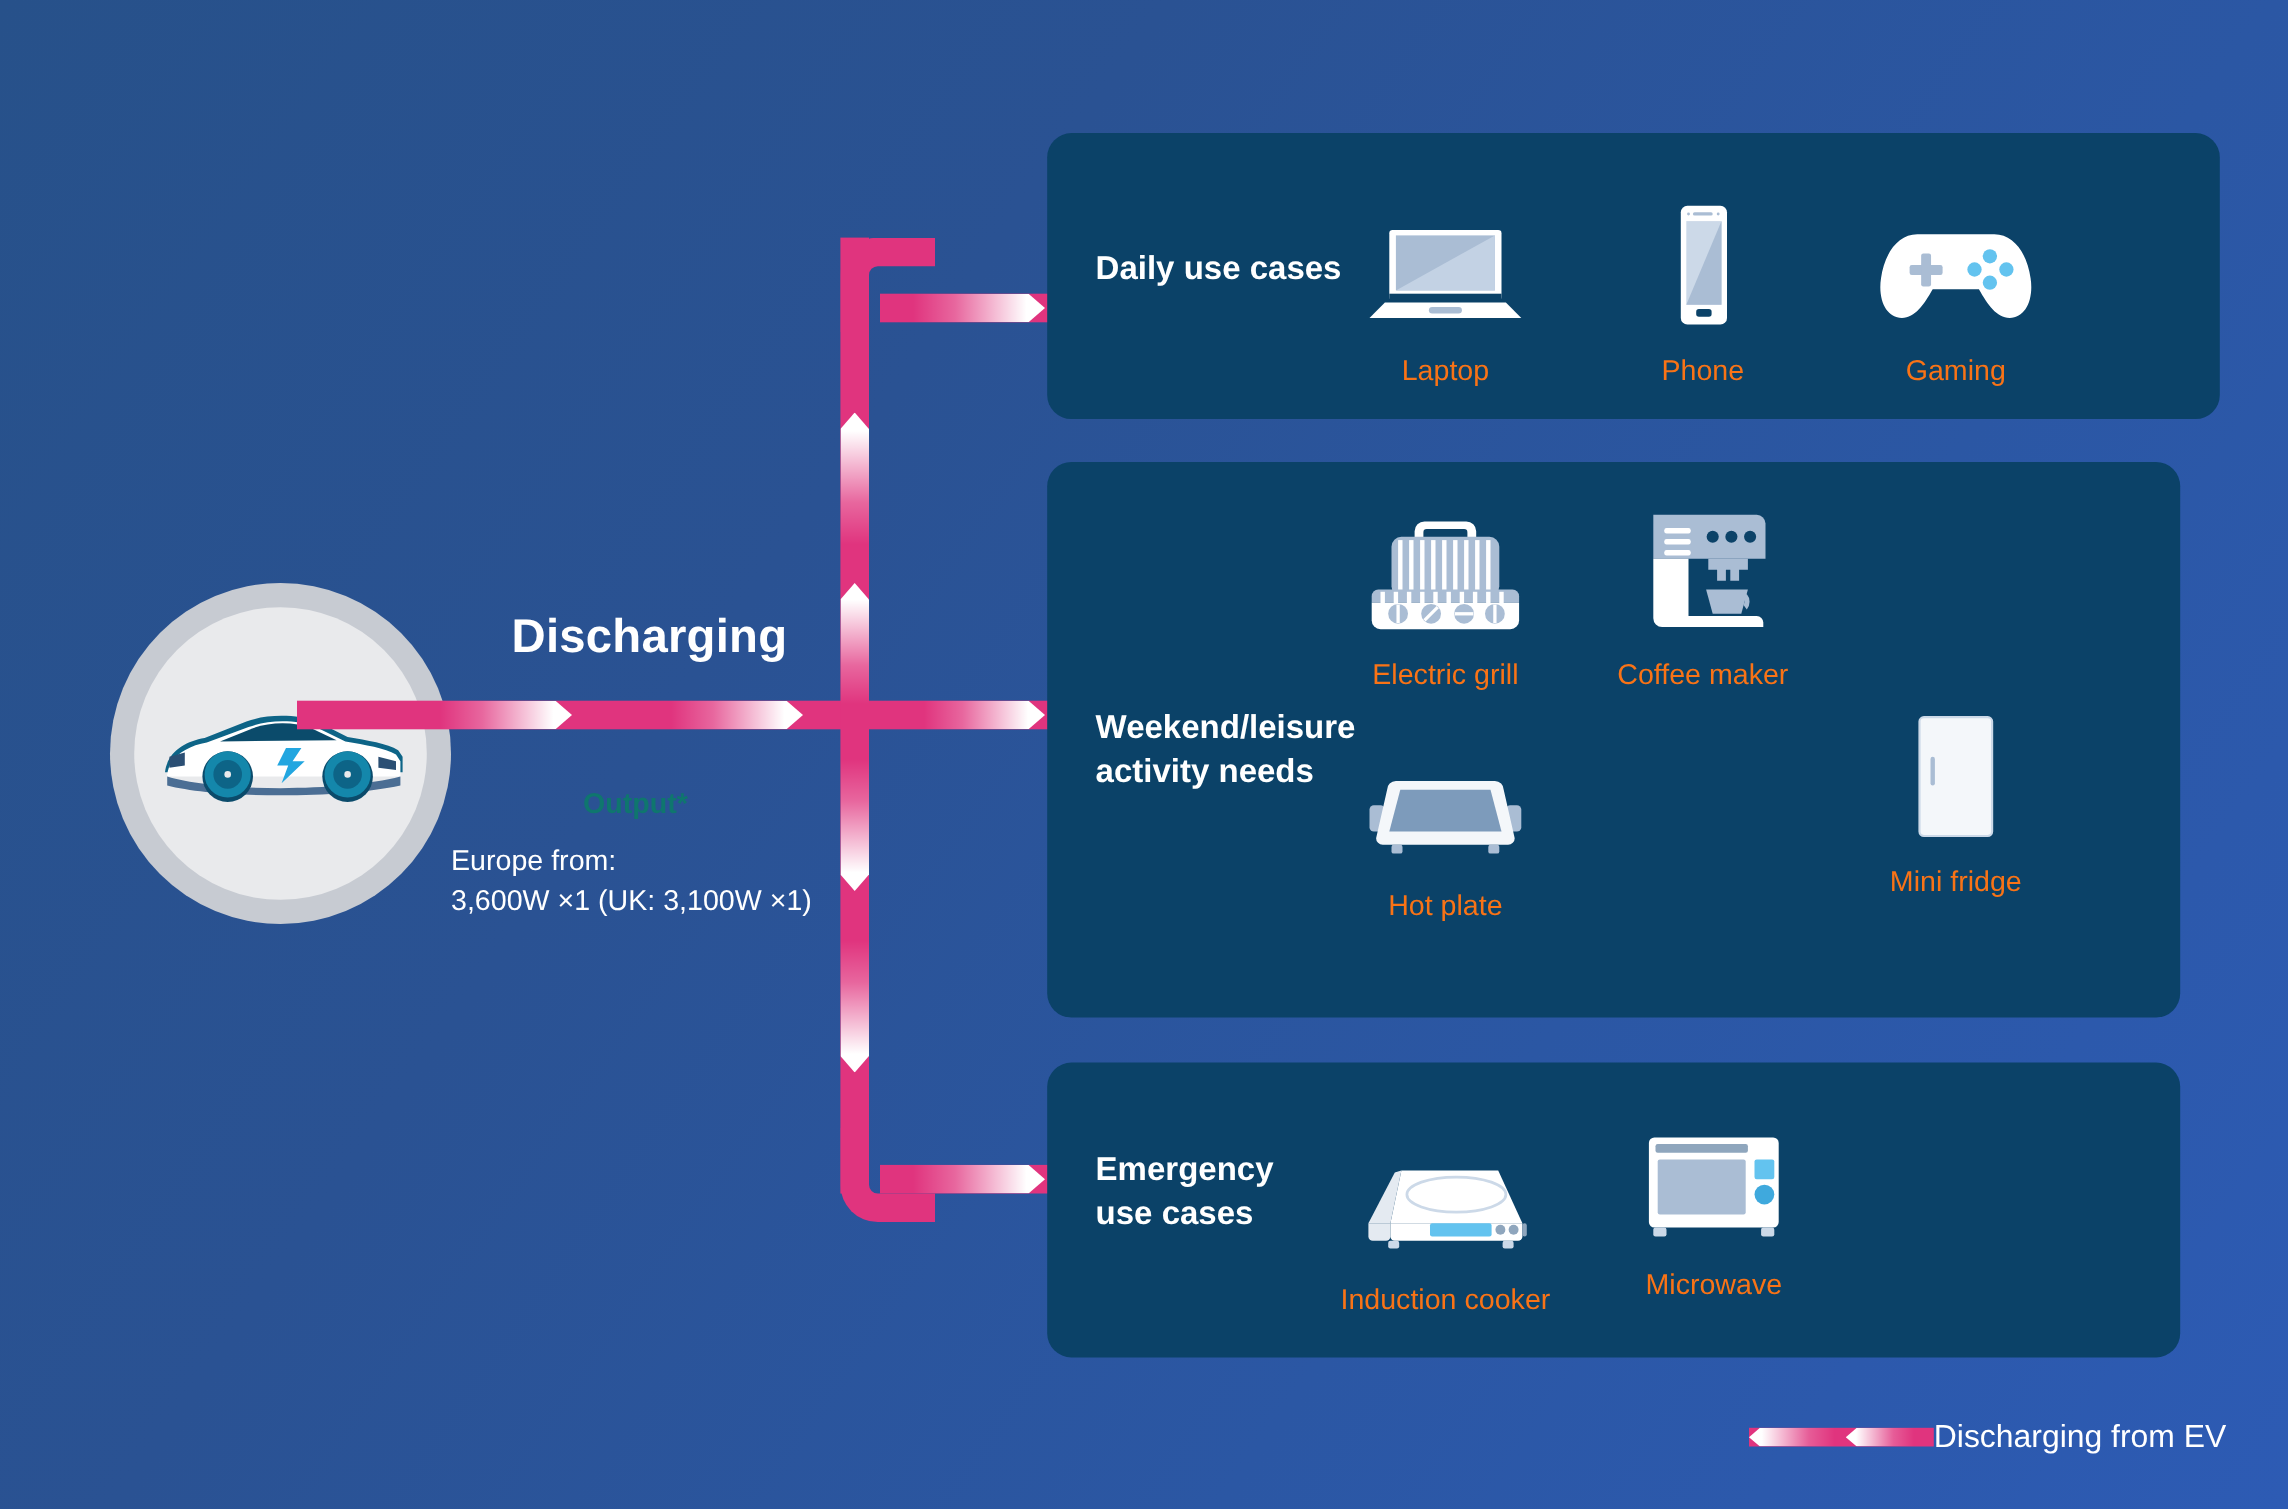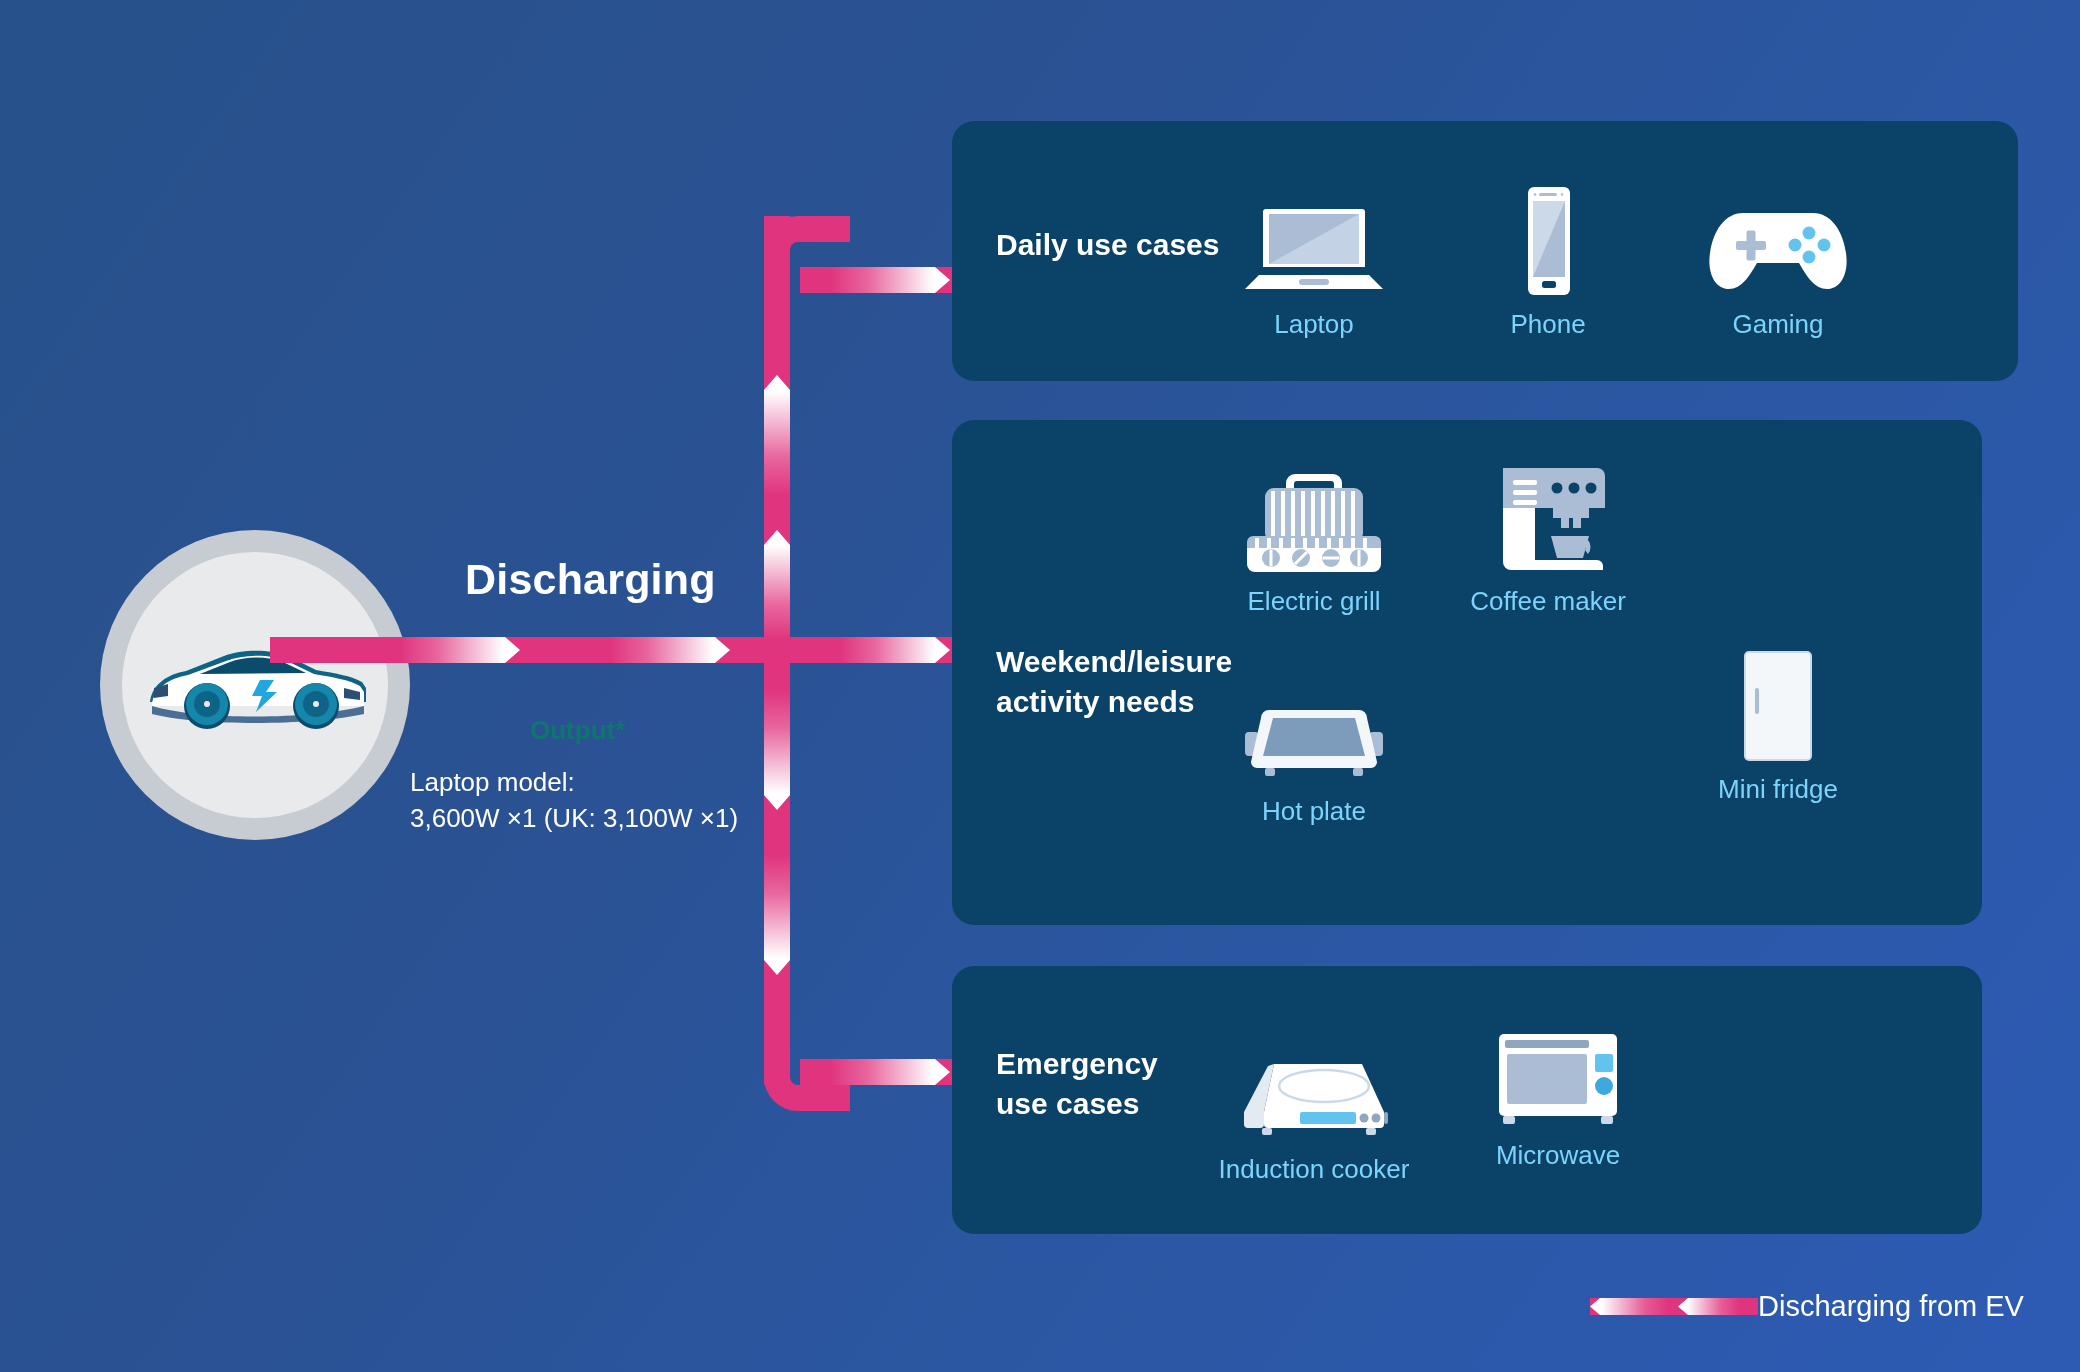--- a/index.html
+++ b/index.html
@@ -47,21 +47,21 @@
   .discharging{position:absolute;left:465px;top:555px;font-size:43px;font-weight:bold;color:#fff;letter-spacing:.2px;}
   .output-title{position:absolute;left:530px;top:715px;font-size:26px;font-weight:bold;color:#0f766e;}
   .output-blk{position:absolute;left:410px;top:765px;color:#fff;font-size:26px;line-height:1.37;}
   .output-blk .grp{margin-bottom:22px;}
 
   
   .card{position:absolute;background:#0b4268;border-radius:22px;}
   .card-title{position:absolute;color:#fff;font-weight:bold;font-size:30px;line-height:1.33;}
 
   .item{position:absolute;text-align:center;}
-  .item .cap{color:#7dd3fc;font-size:26px;white-space:nowrap;margin-top:8px;}
+  .item .cap{color:#f97316;font-size:26px;white-space:nowrap;margin-top:20px;}
   .item .ic{height:118px;display:flex;align-items:flex-end;justify-content:center;}
 
   
   .legend{position:absolute;left:1590px;top:1290px;display:flex;align-items:center;}
   .legend-bar{position:relative;width:168px;height:17px;background:#e0347e;}
   .legend-arrow{position:absolute;height:17px;top:0;
     background:linear-gradient(to left,rgba(255,255,255,0) 0%,rgba(255,255,255,.2) 30%,#ffffff 85%,#ffffff 100%);
     clip-path:polygon(100% 0,10px 0,0 50%,10px 100%,100% 100%);}
   .legend-text{color:#fff;font-size:29px;white-space:nowrap;}
 </style>
@@ -108,21 +108,21 @@
   <div class="arrowH" style="left:830px;top:1059px;width:120px;"></div>
   <div class="arrowV-up" style="left:764px;top:375px;height:120px;"></div>
   <div class="arrowV-up" style="left:764px;top:530px;height:110px;"></div>
   <div class="arrowV-dn" style="left:764px;top:690px;height:120px;"></div>
   <div class="arrowV-dn" style="left:764px;top:855px;height:120px;"></div>
 
   <div class="discharging">Discharging</div>
   <div class="output-title">Output*</div>
   <div class="output-blk">
     <div class="grp">
-      <div>Laptop model:</div>
+      <div>Europe from:</div>
       <div>3,600W ×1 (UK: 3,100W ×1)</div>
     </div>
   </div>
 
   <div class="card" style="left:952px;top:121px;width:1030px;height:260px;padding-left:36px;">
     <div class="card-title" style="left:44px;top:104px;">Daily use cases</div>
 
     <div class="item" style="left:262px;top:62px;width:200px;">
       <div class="ic">
         <svg width="150" height="112" viewBox="0 0 150 112">

